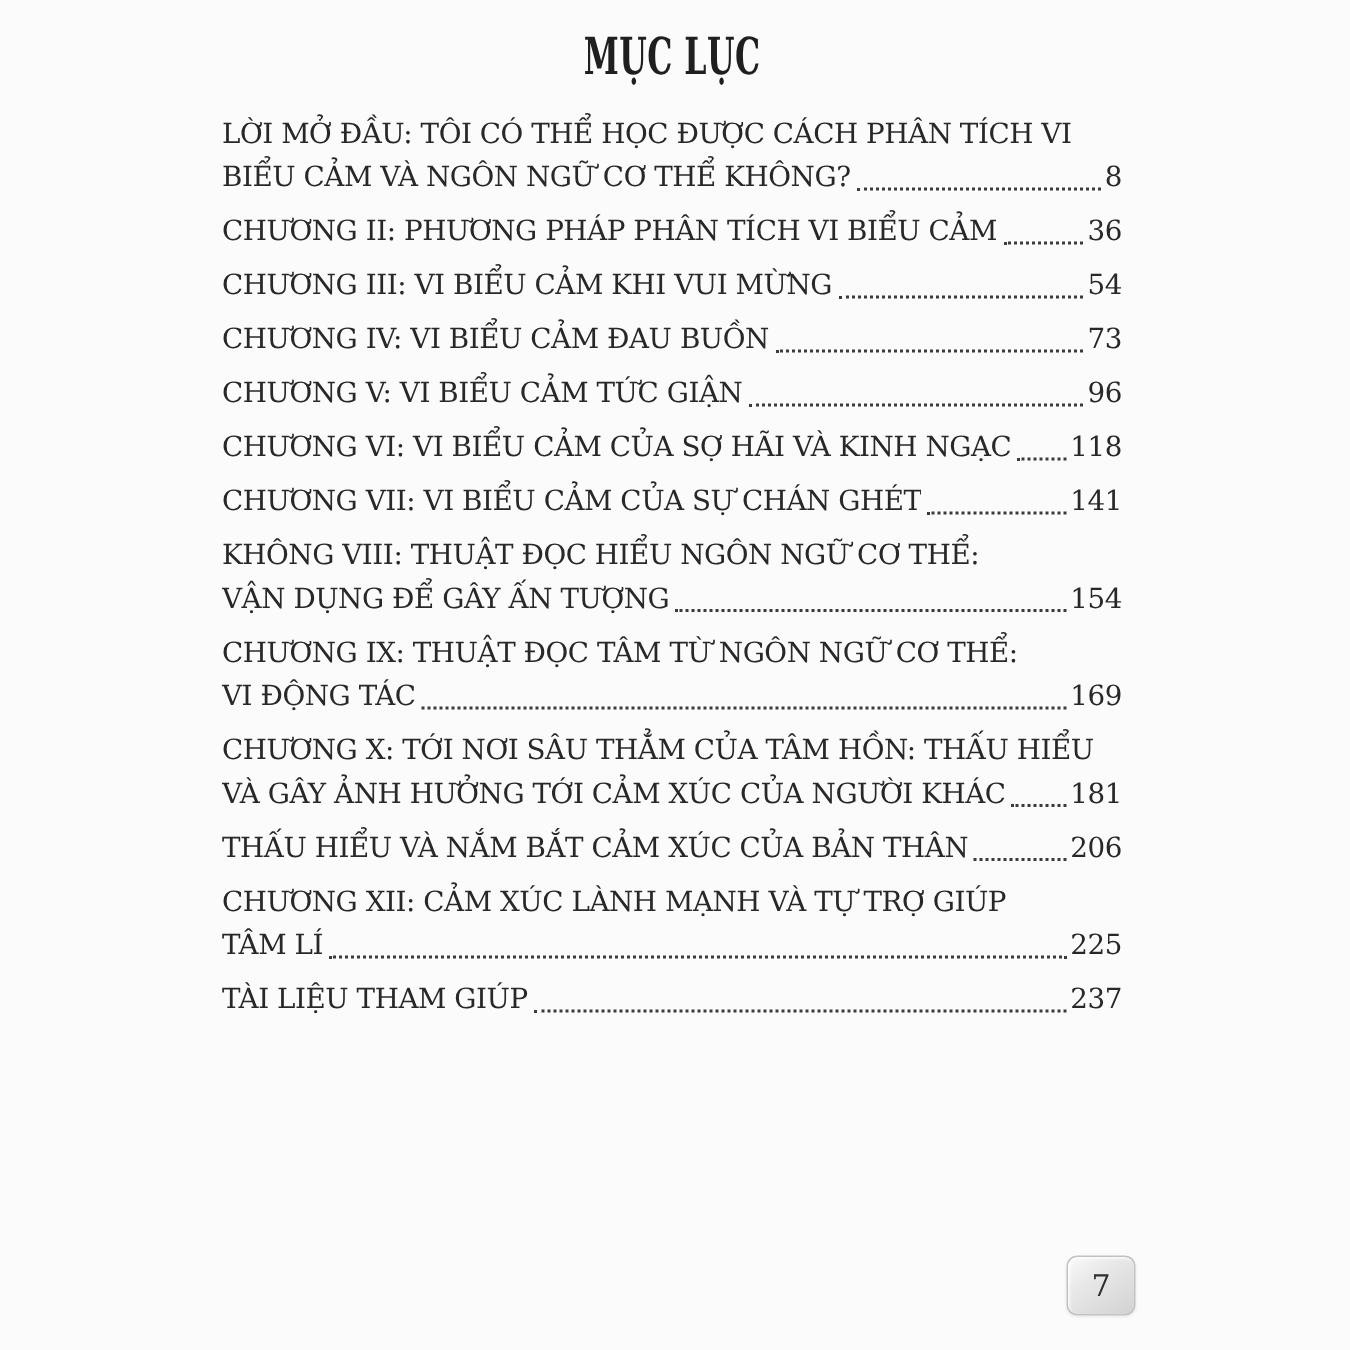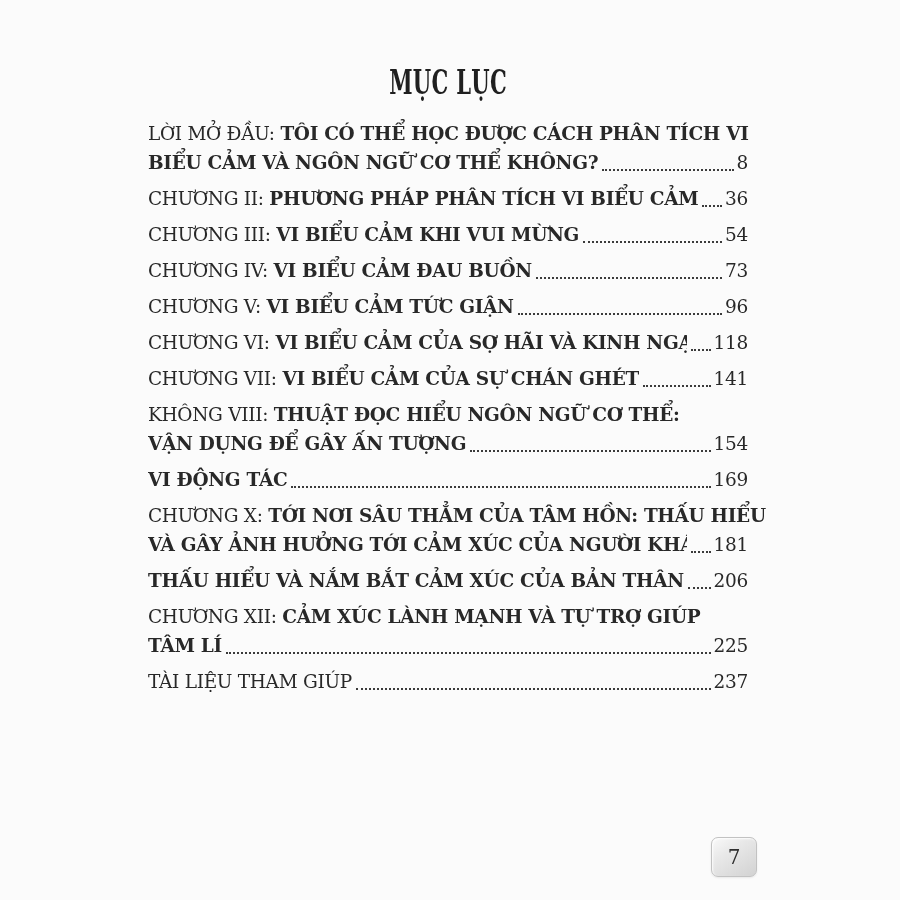--- a/index.html
+++ b/index.html
@@ -8,21 +8,20 @@
     background: #fbfbfb;
     font-family: "DejaVu Serif", "Liberation Serif", serif;
     color: #282828;
     position: relative;
     overflow: hidden;
   }
   .page {
     position: absolute;
     left: 148px; top: 0;
     width: 600px;
-    margin-top: 44px;
   }
   .title-wrap {
     text-align: center;
     margin: 16px 0 15px 0;
     height: 44px;
     line-height: 44px;
   }
   .title {
     display: inline-block;
     font-size: 34px;
@@ -37,21 +36,21 @@
   .entry { margin-bottom: 7px; }
   .line {
     font-size: 18.5px;
     line-height: 29px;
     letter-spacing: -0.3px;
     white-space: nowrap;
   }
   .line.final { display: flex; }
   .txt { white-space: nowrap; flex: 0 1 auto; overflow: hidden; }
   .label { font-weight: normal; text-align: right; }
-  .ttl { font-weight: bold; }
+  .ttl { font-weight: normal; }
   .plain { font-weight: normal; }
   .dots {
     flex: 1 1 20px;
     min-width: 12px;
     border-bottom: 2px dotted #3b3b3b;
     margin: 0 3px 6px 4px;
     align-self: flex-end;
   }
   .pg {
     white-space: nowrap;
@@ -145,20 +144,21 @@
     <div class="entry">
       <div class="line"><span class="label">KHÔNG VIII:</span> <span class="ttl">THUẬT ĐỌC HIỂU NGÔN NGỮ CƠ THỂ:</span></div>
       <div class="line final">
           <span class="txt"><span class="ttl">VẬN DỤNG ĐỂ GÂY ẤN TƯỢNG</span></span>
           <span class="dots"></span>
           <span class="pg">154</span>
         </div>
     </div>
 
     <div class="entry">
+      <div class="line"><span class="label">CHƯƠNG IX:</span> <span class="ttl">THUẬT ĐỌC TÂM TỪ NGÔN NGỮ CƠ THỂ:</span></div>
       <div class="line final">
           <span class="txt"><span class="ttl">VI ĐỘNG TÁC</span></span>
           <span class="dots"></span>
           <span class="pg">169</span>
         </div>
     </div>
 
     <div class="entry">
       <div class="line"><span class="label">CHƯƠNG X:</span> <span class="ttl">TỚI NƠI SÂU THẲM CỦA TÂM HỒN: THẤU HIỂU</span></div>
       <div class="line final">

